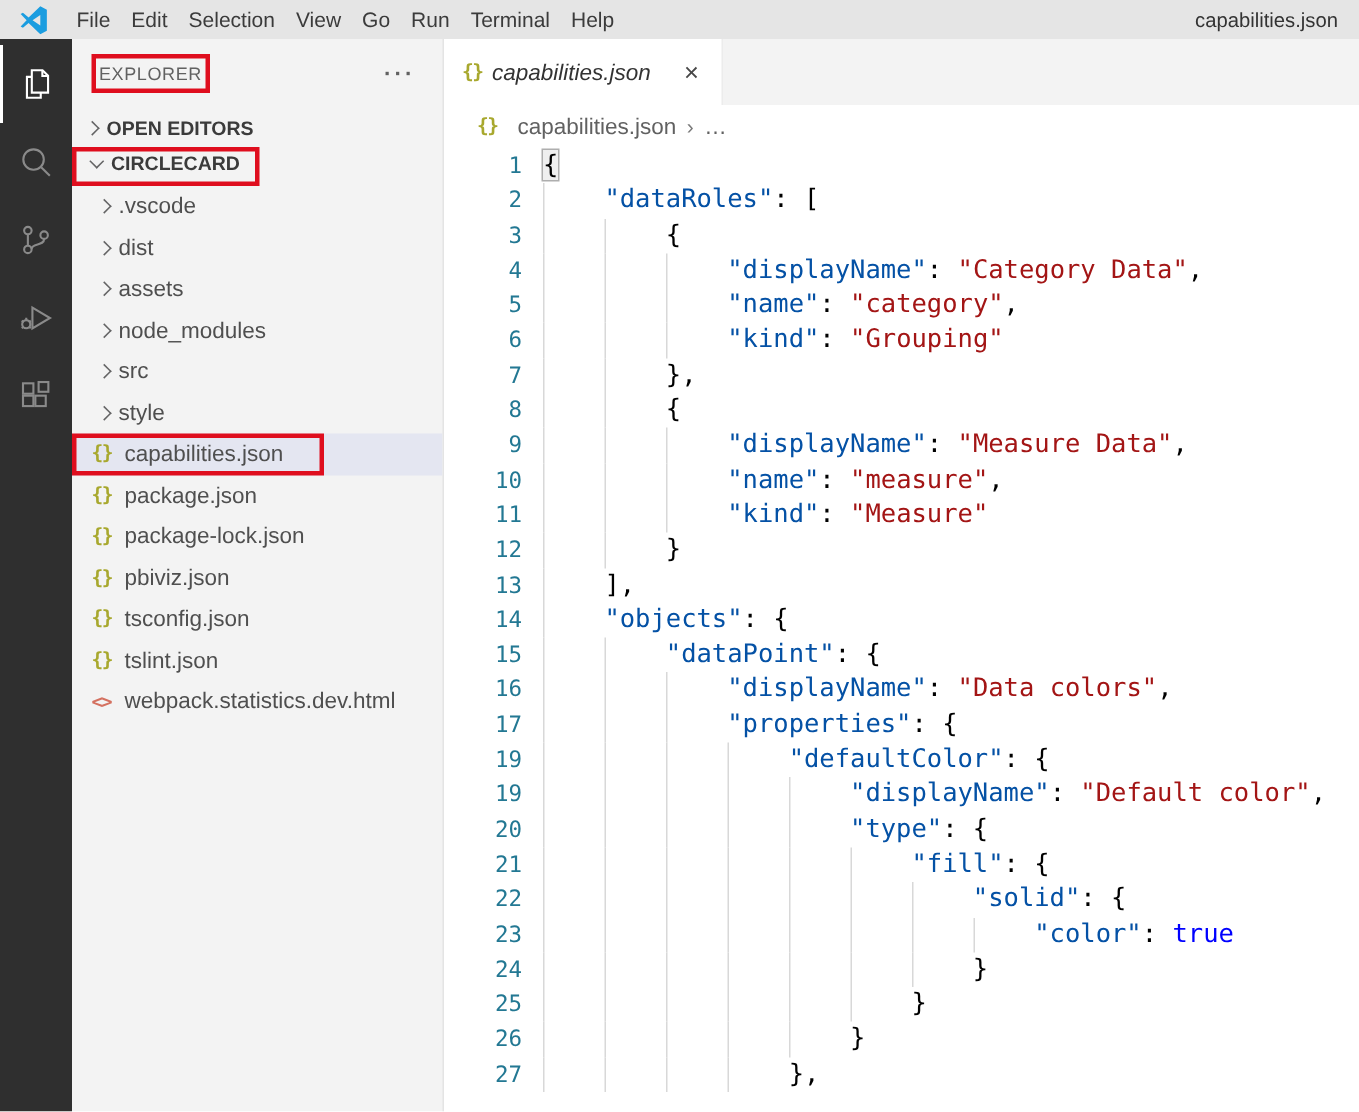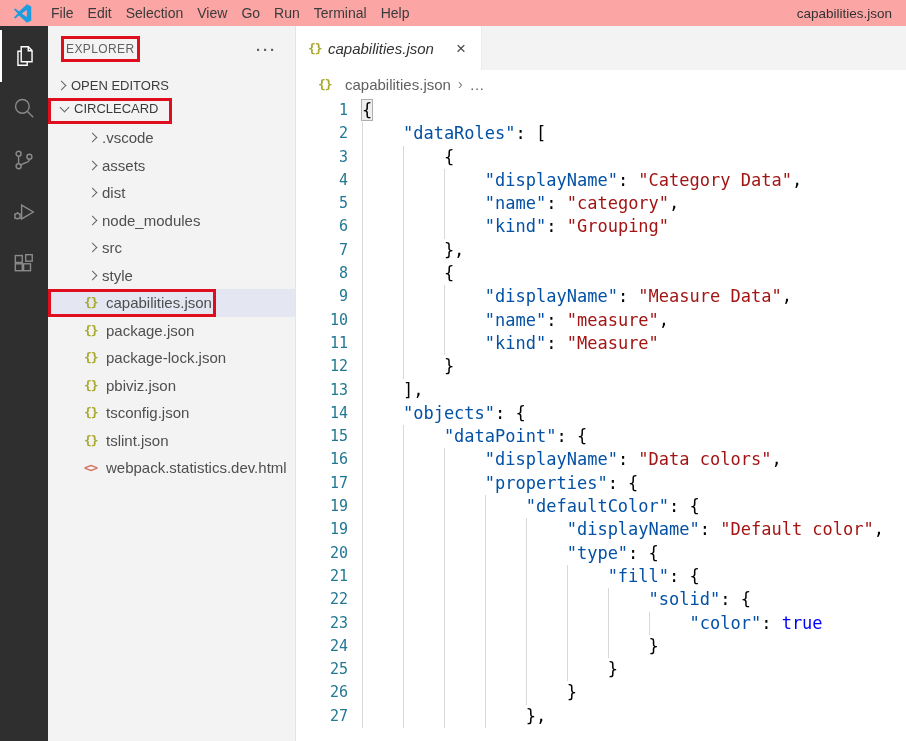--- a/index.html
+++ b/index.html
@@ -8,21 +8,21 @@
     --key:#0451a5;
     --string:#a31515;
     --keyword:#0000ff;
     --line_number:#237893;
   }
   *{box-sizing:border-box;margin:0;padding:0}
   html,body{width:906px;height:741px;overflow:hidden;background:#fff;
     font-family:"Liberation Sans","DejaVu Sans",sans-serif;-webkit-font-smoothing:antialiased}
 
   
-  .menubar{height:26px;background:#fca5a5;display:flex;align-items:center;font-size:14px;color:#3b3b3b}
+  .menubar{height:26px;background:#e5e5e5;display:flex;align-items:center;font-size:14px;color:#3b3b3b}
   .vscode-logo{width:44px;display:flex;justify-content:center;align-items:center}
   .menu-item{padding:0 7px;cursor:default;white-space:nowrap}
   .menubar .spacer{flex:1}
   .window-title{margin-right:14px;color:#333;font-size:13.5px}
 
   
   .main{display:flex;height:715px}
 
   
   .activitybar{width:48px;background:#2f2f2f;display:flex;flex-direction:column;align-items:center;padding-top:4px}
@@ -30,24 +30,24 @@
   .ab-item.active{color:#ffffff;border-left:2px solid #fff}
   .ab-item svg{width:26px;height:26px;stroke:currentColor;fill:none;stroke-width:1.3}
 
   
   .sidebar{width:248px;background:#f3f3f3;position:relative;color:#555;border-right:1px solid #e4e4e4;overflow:hidden}
   .sb-header{height:46px;display:flex;align-items:center}
   .explorer-badge{margin-left:13px;border:3px solid var(--annotation);padding:3px 2px;font-size:12px;color:#616161;letter-spacing:.4px}
   .more-actions{margin-left:auto;margin-right:18px;color:#616161;font-size:15px;font-weight:bold;letter-spacing:2px;cursor:pointer}
 
   .row{display:flex;align-items:center;cursor:pointer}
-  .section{height:26px;padding-left:5px;font-weight:normal;color:#3b3b3b;font-size:13px}
+  .section{height:26px;padding-left:5px;font-weight:bold;color:#3b3b3b;font-size:13px}
   .section-label{white-space:nowrap}
   .cc-box{display:flex;align-items:flex-start;border:3px solid var(--annotation);height:26px;padding:0 10px 0 0;margin-left:-5px;padding-left:5px}
-  .tree{height:27.5px;padding-left:36px;font-size:15px;color:#4f4f4f;white-space:nowrap}
+  .tree{height:27.5px;padding-left:13px;font-size:15px;color:#4f4f4f;white-space:nowrap}
   .tree.sel{background:var(--selected_row);position:relative}
   .file-red-box{position:absolute;left:0;top:0;height:27.5px;width:168px;border:3px solid var(--annotation);pointer-events:none}
 
   .chev{width:18px;height:16px;position:relative;flex:0 0 18px}
   .chev::before{content:"";position:absolute;left:5px;top:4.5px;width:6px;height:6px;
     border-right:1.5px solid #646465;border-bottom:1.5px solid #646465;transform:rotate(-45deg)}
   .chev.down::before{transform:rotate(45deg);top:3px}
 
   .ficon{width:22px;flex:0 0 22px;font-family:"DejaVu Sans Mono",monospace;font-weight:bold;font-size:13px;letter-spacing:-1px}
   .ficon.json{color:#a8a82e}
@@ -162,26 +162,26 @@
     </div>
 
     <div id="tree">
   <div class="row tree">
     <span class="chev"></span>
     <span class="lbl">.vscode</span>
   </div>
 
   <div class="row tree">
     <span class="chev"></span>
+    <span class="lbl">dist</span>
+  </div>
+
+  <div class="row tree">
+    <span class="chev"></span>
     <span class="lbl">assets</span>
-  </div>
-
-  <div class="row tree">
-    <span class="chev"></span>
-    <span class="lbl">dist</span>
   </div>
 
   <div class="row tree">
     <span class="chev"></span>
     <span class="lbl">node_modules</span>
   </div>
 
   <div class="row tree">
     <span class="chev"></span>
     <span class="lbl">src</span>

